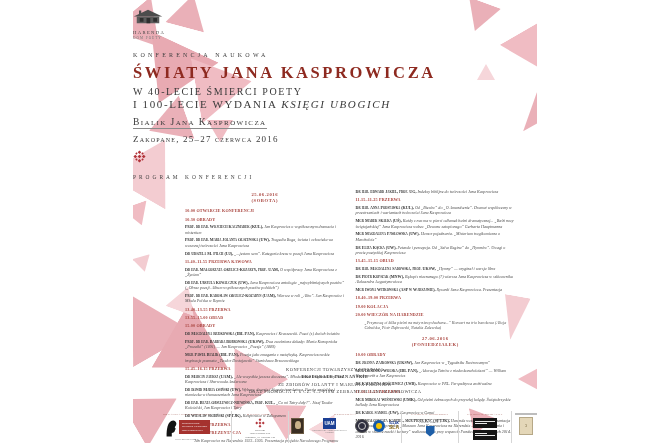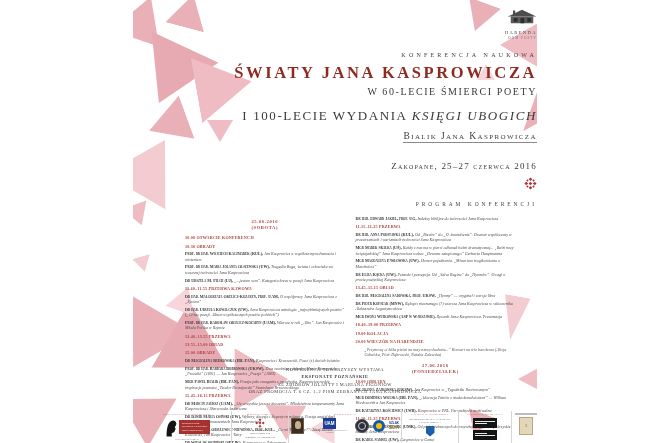--- a/index.html
+++ b/index.html
@@ -10,32 +10,32 @@
     -webkit-font-smoothing:antialiased;
   }
   .poster{
     position:absolute;left:133px;top:0;width:404px;height:443px;
     background:#ffffff;overflow:hidden;
   }
   
   .tri{position:absolute;clip-path:polygon(50% 0,0 100%,100% 100%);z-index:0;}
   .content{position:relative;z-index:1;width:100%;height:100%;}
 
-  .head{ text-align:right; }
+  .head{ text-align:left; }
   .harenda-logo{margin-top:8px;}
   .harenda-name{font-size:4.6px;letter-spacing:1.4px;color:#444;margin-top:1px;}
   .harenda-sub{font-size:3.4px;letter-spacing:1px;color:#777;margin-top:.5px;}
   .kicker{margin-top:12px;font-size:6px;letter-spacing:3.2px;color:#3f3f3f;}
   .title{margin-top:5px;font-size:16.5px;letter-spacing:2.6px;color:#8e2a20;font-weight:bold;}
   .sub1{margin-top:3px;font-size:10px;letter-spacing:1.6px;color:#3a3a3a;}
-  .sub2{margin-top:11px;font-size:13px;letter-spacing:1.6px;color:#3a3a3a;}
+  .sub2{margin-top:1px;font-size:11px;letter-spacing:1.6px;color:#3a3a3a;}
   .sub2 .it{font-style:italic;}
   .venue{margin-top:7px;display:inline-block;font-variant:small-caps;font-size:9.5px;
          letter-spacing:1.4px;color:#3a3a3a;border-bottom:.5px solid #8a8a8a;padding-bottom:1px;}
-  .dates{margin-top:18px;font-variant:small-caps;font-size:9px;letter-spacing:1.2px;color:#3a3a3a;}
+  .dates{margin-top:5px;font-variant:small-caps;font-size:9px;letter-spacing:1.2px;color:#3a3a3a;}
   .ornament{margin-top:5px;}
   .program-heading{margin-top:7px;font-size:5.4px;letter-spacing:3px;color:#3f3f3f;}
 
   .columns{display:flex;gap:11px;margin:7px 22px 0 52px;text-align:left;}
   .col{flex:1;min-width:0;}
   .pdate{ text-align:center;color:#a8423c;font-weight:bold;font-size:4.6px;
           letter-spacing:.6px;margin:5px 0 3px 0;line-height:1.5;}
   .ptime{ color:#a8423c;font-weight:bold;font-size:4.1px;letter-spacing:.2px;
           margin-top:3px;text-transform:uppercase;line-height:1.3;}
   .ptalk{ margin-top:2.4px;font-size:4.1px;line-height:1.32;color:#4a4a4a;}
@@ -119,21 +119,21 @@
           <rect x="9" y="13" width="5" height="5" fill="#2e2e2e"></rect>
           <rect x="18" y="13" width="5" height="7" fill="#2e2e2e"></rect>
           <rect x="27" y="13" width="5" height="5" fill="#2e2e2e"></rect>
         </svg>
         <div class="harenda-name">HARENDA</div>
         <div class="harenda-sub">DOM POETY</div>
       </div>
 
       <div class="kicker">KONFERENCJA NAUKOWA</div>
       <div class="title">ŚWIATY JANA KASPROWICZA</div>
-      <div class="sub1">W 60-LECIE ŚMIERCI POETY</div>
+      <div class="sub1">W 40-LECIE ŚMIERCI POETY</div>
       <div class="sub2"><span>I 100-LECIE WYDANIA </span><span class="it">KSIĘGI UBOGICH</span></div>
 
       <div><span class="venue">Bialik Jana Kasprowicza</span></div>
       <div class="dates">Zakopane, 25–27 czerwca 2016</div>
 
       <div class="ornament">
         <svg width="13" height="13" viewBox="0 0 20 20">
           <g fill="#b13339">
             <rect x="8" y="8" width="4" height="4" transform="rotate(45 10 10)"></rect>
             <rect x="8" y="1.5" width="4" height="4" transform="rotate(45 10 3.5)"></rect>

